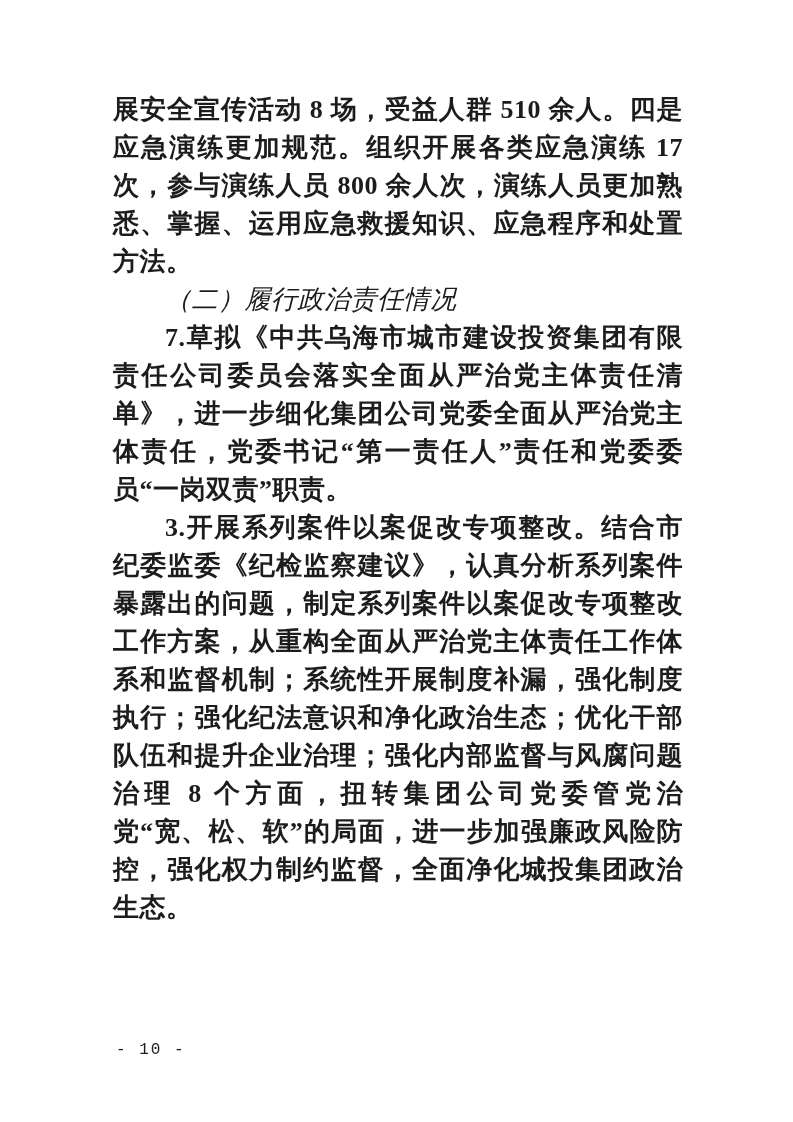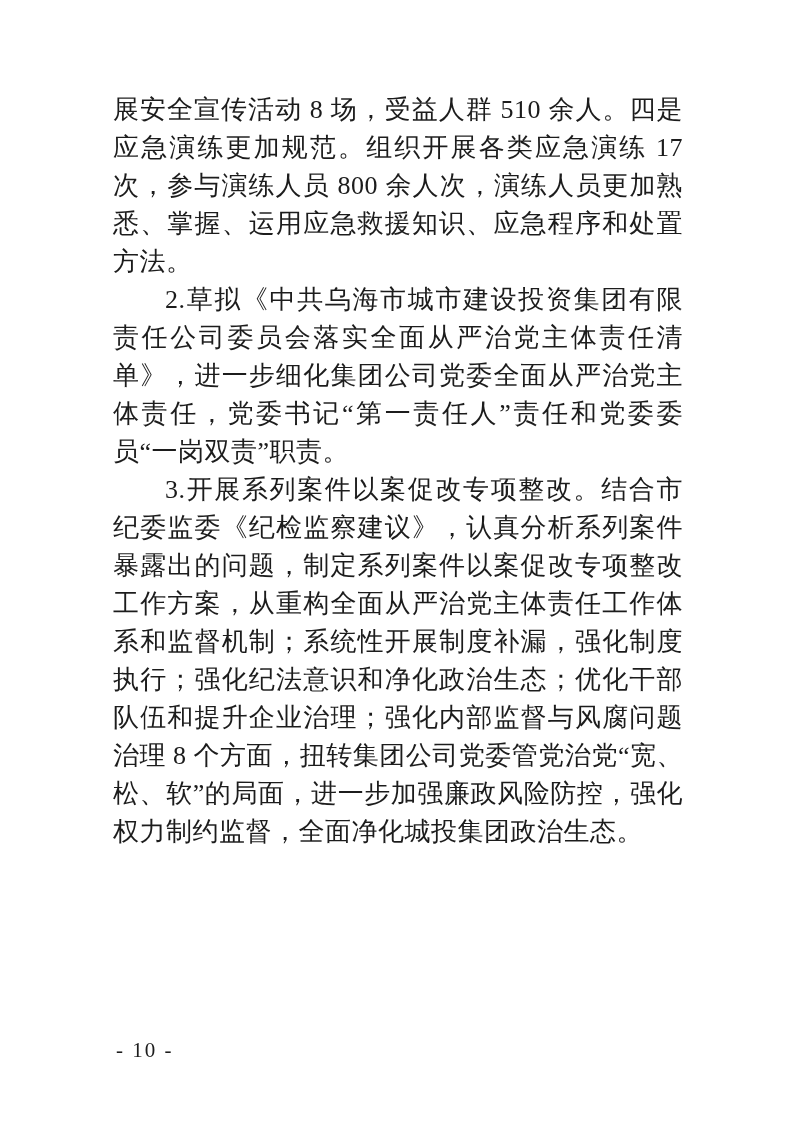--- a/index.html
+++ b/index.html
@@ -24,41 +24,44 @@
     font-size: 26px;
     line-height: 38px;
     text-align: justify;
     text-justify: inter-ideograph;
     letter-spacing: 0.5px;
   }
   .content p {
     margin: 0;
     padding: 0;
     text-indent: 2em;
+    font-weight: bold;
   }
   .content p.continuation {
     text-indent: 0;
   }
   .content p.section-heading {
     font-style: italic;   
     font-weight: 500;
   }
   .page-number {
     position: absolute;
     left: 116px;
     top: 1038px;
-    font-size: 21px;
+    font-size: 16px;
     line-height: 24px;
     letter-spacing: 2px;
     color: #1c1c1c;
+    font-family: Liberation Mono, monospace;
   }
 </style>
 </head>
 <body>
 
 <div class="page">
   <div class="content">
     <p class="continuation">展安全宣传活动 8 场，受益人群 510 余人。四是应急演练更加规范。组织开展各类应急演练 17 次，参与演练人员 800 余人次，演练人员更加熟悉、掌握、运用应急救援知识、应急程序和处置方法。</p>
-    <p>2.草拟《中共乌海市城市建设投资集团有限责任公司委员会落实全面从严治党主体责任清单》，进一步细化集团公司党委全面从严治党主体责任，党委书记“第一责任人”责任和党委委员“一岗双责”职责。</p>
+    <p class="section-heading">（二）履行政治责任情况</p>
+    <p>7.草拟《中共乌海市城市建设投资集团有限责任公司委员会落实全面从严治党主体责任清单》，进一步细化集团公司党委全面从严治党主体责任，党委书记“第一责任人”责任和党委委员“一岗双责”职责。</p>
     <p>3.开展系列案件以案促改专项整改。结合市纪委监委《纪检监察建议》，认真分析系列案件暴露出的问题，制定系列案件以案促改专项整改工作方案，从重构全面从严治党主体责任工作体系和监督机制；系统性开展制度补漏，强化制度执行；强化纪法意识和净化政治生态；优化干部队伍和提升企业治理；强化内部监督与风腐问题治理 8 个方面，扭转集团公司党委管党治党“宽、松、软”的局面，进一步加强廉政风险防控，强化权力制约监督，全面净化城投集团政治生态。</p>
   </div>
   <div class="page-number">- 10 -</div>
 </div>
 
 </body></html>

